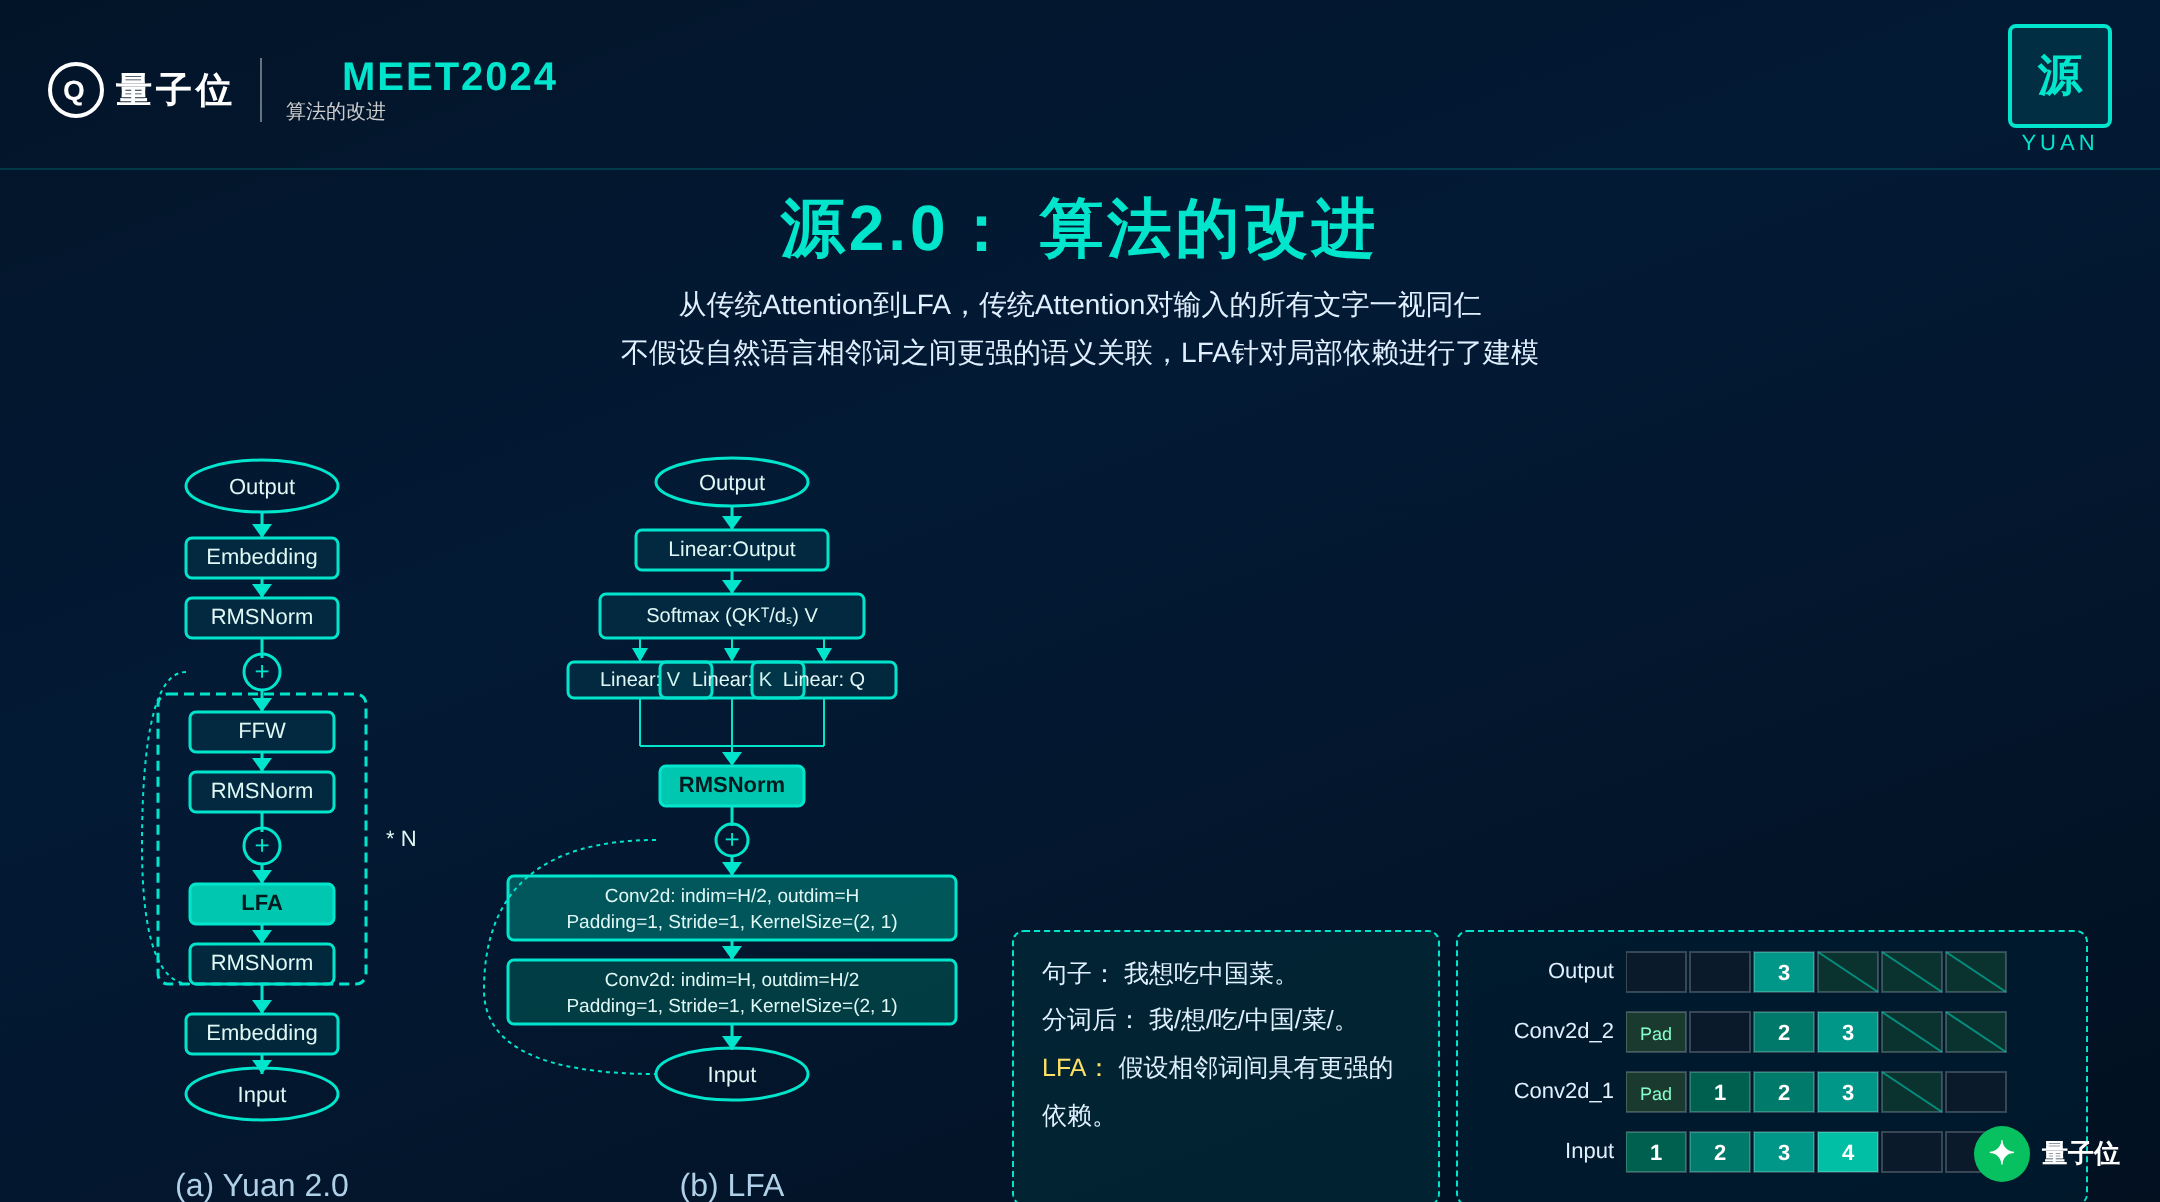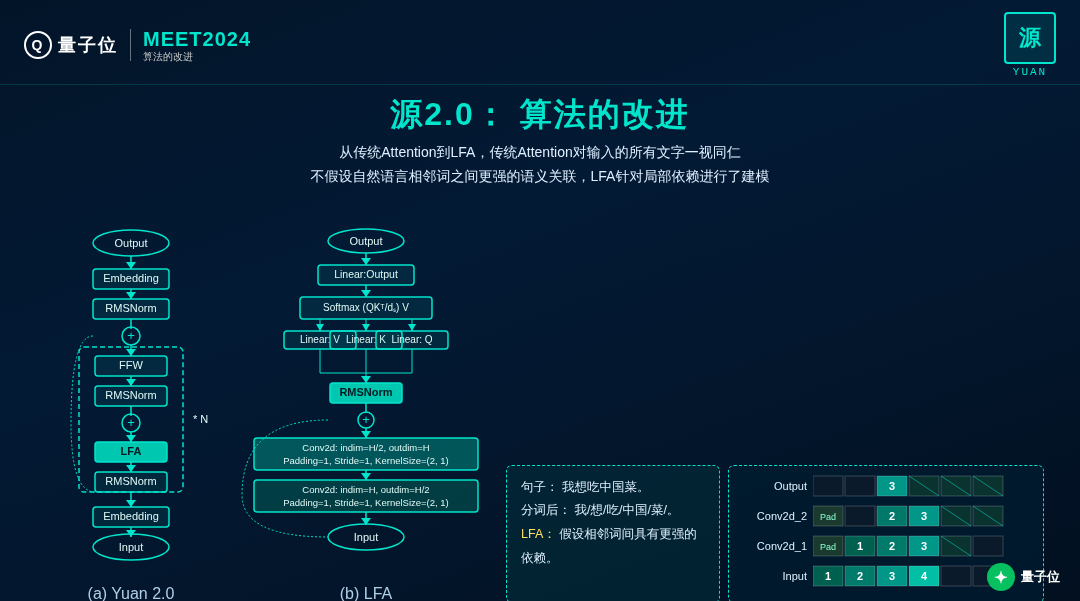--- a/index.html
+++ b/index.html
@@ -56,20 +56,21 @@
     .meet-logo {
       color: #fff;
       font-size: 13px;
       line-height: 1.2;
     }
     .meet-logo .meet-big {
       font-size: 20px;
       font-weight: 900;
       letter-spacing: 1px;
       color: #00e5cc;
+      margin-left: 28px;
     }
     .meet-logo .meet-sub {
       font-size: 10px;
       color: #ccc;
     }
     .yuan-logo {
       display: flex;
       flex-direction: column;
       align-items: center;
     }
@@ -81,21 +82,20 @@
       color: #00e5cc;
       font-size: 22px;
       font-weight: bold;
       background: rgba(0,229,204,0.1);
     }
     .yuan-text {
       color: #00e5cc;
       font-size: 11px;
       margin-top: 2px;
       letter-spacing: 2px;
-      font-family: Liberation Mono, monospace;
     }
 
     
     .slide-title {
       text-align: center;
       color: #00e5cc;
       font-size: 32px;
       font-weight: bold;
       margin: 8px 0 4px 0;
       letter-spacing: 2px;

